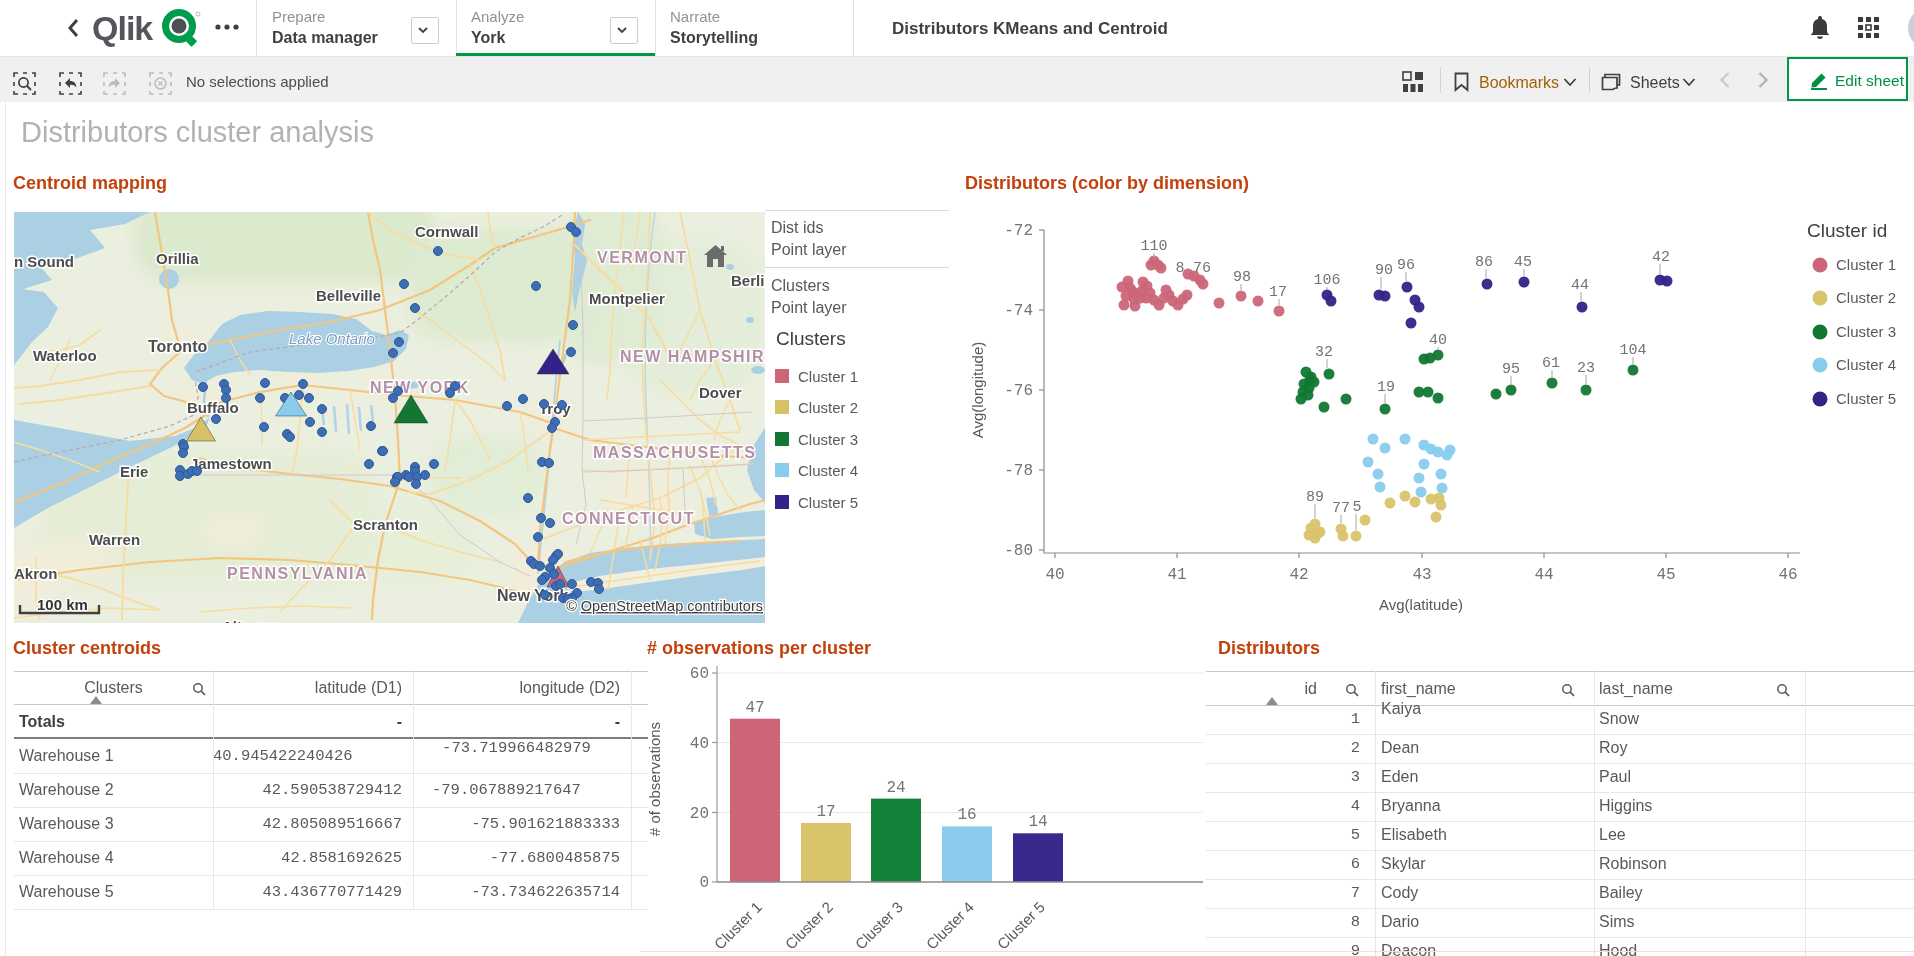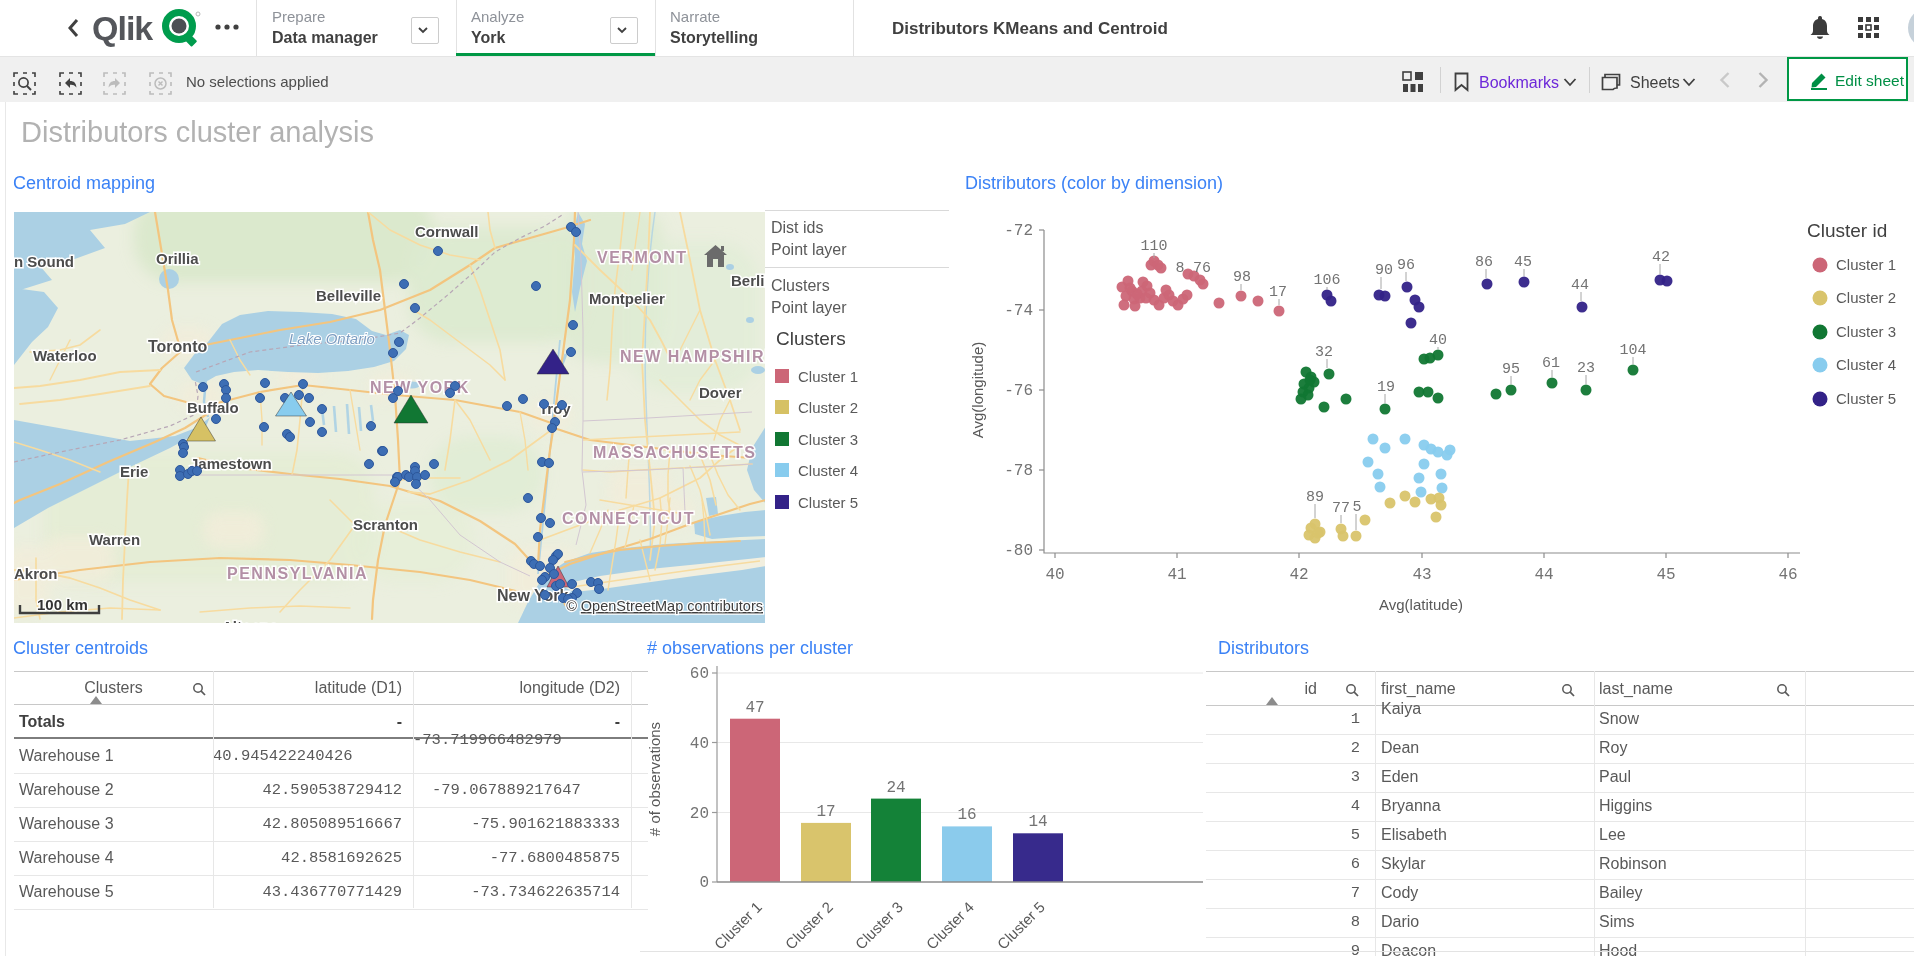--- a/index.html
+++ b/index.html
@@ -14,21 +14,21 @@
   .navval{position:absolute;top:29px;font-size:16px;font-weight:bold;color:#404040;}
   .selbox{position:absolute;top:17px;width:26px;height:25px;border:1px solid #cccccc;border-radius:2px;background:#fff;}
   .chev{position:absolute;left:6px;top:7px;width:10px;height:10px;}
   
   #toolbar{left:0;top:56px;width:1914px;height:46px;background:#f0f0f0;border-top:1px solid #e4e4e4;box-sizing:border-box;}
   .tdiv{position:absolute;top:10px;width:1px;height:26px;background:#d2d2d2;}
   
   .cell{position:absolute;font-size:16px;color:#595959;white-space:nowrap;}
   .hline{position:absolute;background:#e7e7e7;height:1px;}
   .vline{position:absolute;background:#e7e7e7;width:1px;}
-  .ptitle{position:absolute;font-size:18px;font-weight:normal;color:#3b82f6;white-space:nowrap;}
+  .ptitle{position:absolute;font-size:18px;font-weight:bold;color:#c2410c;white-space:nowrap;}
 </style>
 </head>
 <body>
 
 <div id="header" class="abs">
   <svg class="abs" style="left:22px;top:18px" width="14" height="20" viewBox="0 0 14 20">
     <path d="M11 2 L4 10 L11 18" fill="none" stroke="#404040" stroke-width="3"></path>
   </svg>
   <div class="abs" style="left:48px;top:9px;font-size:34px;font-weight:bold;color:#54565b;letter-spacing:-1px;font-stretch:semi-condensed">Qlik</div>
   <svg class="abs" style="left:118px;top:9px" width="42" height="40" viewBox="0 0 42 40">
@@ -109,21 +109,21 @@
     <rect x="1" y="1" width="8" height="8" fill="none" stroke="#404040" stroke-width="1.6"></rect>
     <rect x="13" y="1" width="8" height="8" fill="#404040"></rect>
     <rect x="1" y="13" width="5" height="8" fill="#404040"></rect>
     <rect x="8.5" y="13" width="5" height="8" fill="#404040"></rect>
     <rect x="16" y="13" width="5" height="8" fill="#404040"></rect>
   </svg>
   <div class="tdiv" style="left:1440px"></div>
   <svg class="abs" style="left:1454px;top:15px" width="15" height="20" viewBox="0 0 15 20">
     <path d="M1.5 1.5 L13.5 1.5 L13.5 18 L7.5 13 L1.5 18 Z" fill="none" stroke="#404040" stroke-width="1.8"></path>
   </svg>
-  <div class="abs" style="left:1479px;top:17px;font-size:16px;color:#6d28d9">Bookmarks</div>
+  <div class="abs" style="left:1479px;top:17px;font-size:16px;color:#a16207">Bookmarks</div>
   <svg class="abs" style="left:1563px;top:20px" width="14" height="10" viewBox="0 0 14 10">
       <path d="M1.5 2 L7 8 L12.5 2" fill="none" stroke="#404040" stroke-width="1.8"></path>
     </svg>
   <div class="tdiv" style="left:1589px"></div>
   <svg class="abs" style="left:1601px;top:16px" width="20" height="18" viewBox="0 0 20 18">
     <path d="M4 4 L4 1.5 L18.5 1.5 L18.5 12 L16 12" fill="none" stroke="#404040" stroke-width="1.7"></path>
     <path d="M1.5 4.5 L16 4.5 L16 15 C13 15 12 16.5 12 16.5 L1.5 16.5 Z" fill="none" stroke="#404040" stroke-width="1.7"></path>
   </svg>
   <div class="abs" style="left:1630px;top:17px;font-size:16px;color:#404040">Sheets</div>
   <svg class="abs" style="left:1682px;top:20px" width="14" height="10" viewBox="0 0 14 10">
@@ -627,21 +627,21 @@
     </svg>
 <div class="cell" style="left:199px;top:8px;width:189px;text-align:right">latitude (D1)</div>
 <div class="cell" style="left:399px;top:8px;width:207px;text-align:right">longitude (D2)</div>
 <div class="abs" style="left:0;top:33px;width:634px;height:1px;background:#c8c8c8"></div>
 <div class="cell" style="left:5px;top:42px;font-weight:bold;color:#404040">Totals</div>
 <div class="cell" style="left:199px;top:42px;width:189px;text-align:right;font-weight:bold;color:#404040">-</div>
 <div class="cell" style="left:399px;top:42px;width:207px;text-align:right;font-weight:bold;color:#404040">-</div>
 <div class="abs" style="left:0;top:66px;width:634px;height:2px;background:#7d7d7d"></div>
 <div class="cell" style="left:5px;top:76px">Warehouse 1</div>
 <div class="cell mono" style="left:199px;top:76px;width:189px;text-align:left;font-size:15.5px">40.945422240426</div>
-<div class="cell mono" style="left:399px;top:60px;width:207px;text-align:left;font-size:15.5px">-73.719966482979</div>
+<div class="cell mono" style="left:399px;top:68px;width:207px;text-align:center;font-size:15.5px">-73.719966482979</div>
 <div class="hline" style="left:0;top:102px;width:634px"></div>
 <div class="cell" style="left:5px;top:110px">Warehouse 2</div>
 <div class="cell mono" style="left:199px;top:110px;width:189px;text-align:right;font-size:15.5px">42.590538729412</div>
 <div class="cell mono" style="left:418px;top:110px;width:207px;text-align:left;font-size:15.5px">-79.067889217647</div>
 <div class="hline" style="left:0;top:136px;width:634px"></div>
 <div class="cell" style="left:5px;top:144px">Warehouse 3</div>
 <div class="cell mono" style="left:199px;top:144px;width:189px;text-align:right;font-size:15.5px">42.805089516667</div>
 <div class="cell mono" style="left:399px;top:144px;width:207px;text-align:right;font-size:15.5px">-75.901621883333</div>
 <div class="hline" style="left:0;top:170px;width:634px"></div>
 <div class="cell" style="left:5px;top:178px">Warehouse 4</div>

